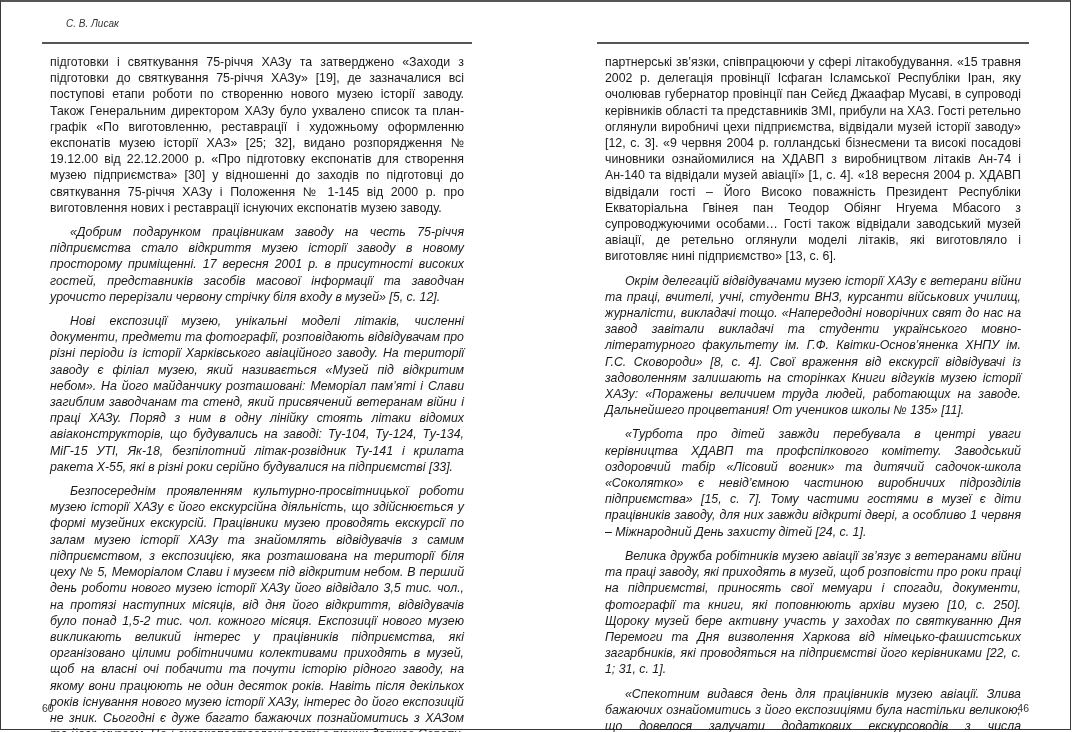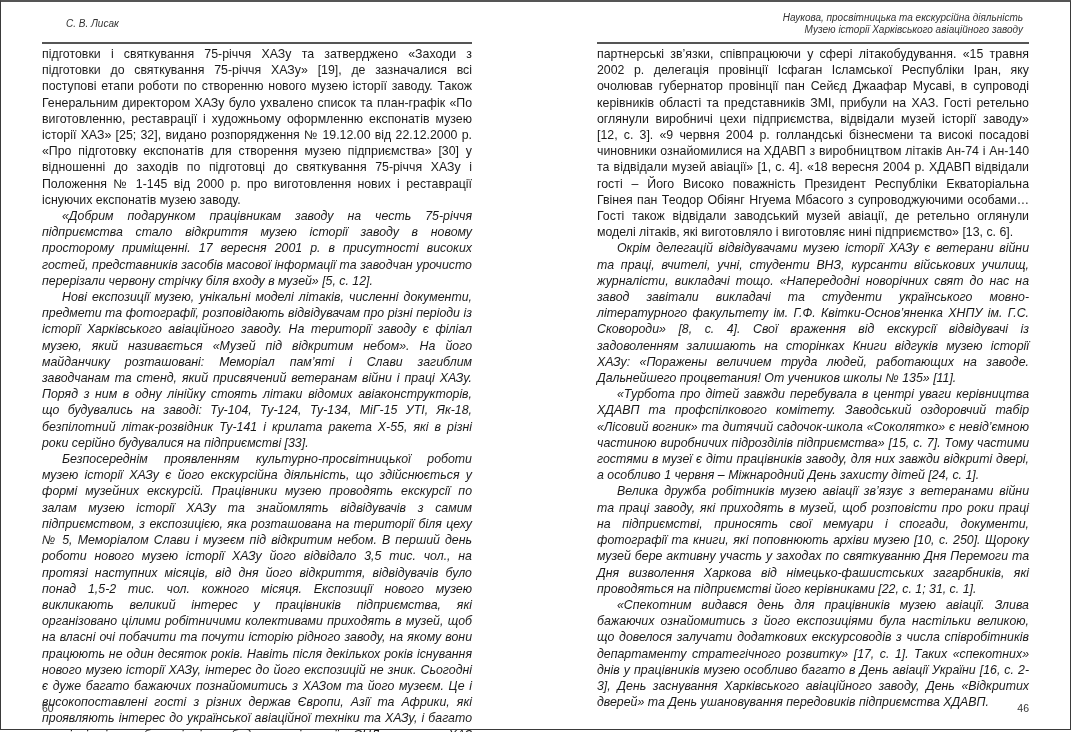--- a/index.html
+++ b/index.html
@@ -21,21 +21,21 @@
   }
   .left .run-head { left: 24px; top: 18px; }
   .right .run-head { right: 6px; text-align: right; top: 12px; }
   .rule {
     position: absolute; top: 42px; left: 0; right: 0; height: 2px; background: #555;
   }
   .body-text {
     position: absolute; top: 46px; left: 0; right: 0;
     font-size: 12.35px; line-height: 16.2px; text-align: justify; hyphens: manual;
   }
-  .body-text p { margin: 0; }
+  .body-text p { margin: 8px; }
   .body-text p.indent { text-indent: 20px; font-style: italic; }
   .folio { position: absolute; top: 702px; font-size: 10.5px; color: #333; }
   .left .folio { left: 0; }
   .right .folio { right: 0; }
 </style>
 </head>
 <body>
 
 <div class="frame"></div>
 
@@ -45,24 +45,20 @@
   <div class="body-text">
     <p>підготовки і святкування 75-річчя ХАЗу та затверджено «Заходи з підготовки до святкування 75-річчя ХАЗу» [19], де зазначалися всі поступові етапи роботи по створенню нового музею історії заводу. Також Генеральним директором ХАЗу було ухвалено список та план-графік «По виготовленню, реставрації і художньому оформленню експонатів музею історії ХАЗ» [25; 32], видано розпорядження № 19.12.00 від 22.12.2000 р. «Про підготовку експонатів для створення музею підприємства» [30] у відношенні до заходів по підготовці до святкування 75-річчя ХАЗу і Положення № 1-145 від 2000 р. про виготовлення нових і реставрації існуючих експонатів музею заводу.</p>
     <p class="indent">«Добрим подарунком працівникам заводу на честь 75-річчя підприємства стало відкриття музею історії заводу в новому просторому приміщенні. 17 вересня 2001 р. в присутності високих гостей, представників засобів масової інформації та заводчан урочисто перерізали червону стрічку біля входу в музей» [5, с. 12].</p>
     <p class="indent">Нові експозиції музею, унікальні моделі літаків, численні документи, предмети та фотографії, розповідають відвідувачам про різні періоди із історії Харківського авіаційного заводу. На території заводу є філіал музею, який називається «Музей під відкритим небом». На його майданчику розташовані: Меморіал пам’яті і Слави загиблим заводчанам та стенд, який присвячений ветеранам війни і праці ХАЗу. Поряд з ним в одну лінійку стоять літаки відомих авіаконструкторів, що будувались на заводі: Ту-104, Ту-124, Ту-134, МіГ-15 УТІ, Як-18, безпілотний літак-розвідник Ту-141 і крилата ракета Х-55, які в різні роки серійно будувалися на підприємстві [33].</p>
     <p class="indent">Безпосереднім проявленням культурно-просвітницької роботи музею історії ХАЗу є його екскурсійна діяльність, що здійснюється у формі музейних екскурсій. Працівники музею проводять екскурсії по залам музею історії ХАЗу та знайомлять відвідувачів з самим підприємством, з експозицією, яка розташована на території біля цеху № 5, Меморіалом Слави і музеєм під відкритим небом. В перший день роботи нового музею історії ХАЗу його відвідало 3,5 тис. чол., на протязі наступних місяців, від дня його відкриття, відвідувачів було понад 1,5-2 тис. чол. кожного місяця. Експозиції нового музею викликають великий інтерес у працівників підприємства, які організовано цілими робітничими колективами приходять в музей, щоб на власні очі побачити та почути історію рідного заводу, на якому вони працюють не один десяток років. Навіть після декількох років існування нового музею історії ХАЗу, інтерес до його експозицій не зник. Сьогодні є дуже багато бажаючих познайомитись з ХАЗом та його музеєм. Це і високопоставлені гості з різних держав Європи, Азії та Африки, які проявляють інтерес до української авіаційної техніки та ХАЗу, і багато спеціалістів в області літакобудування із країн СНД, з якими ХАЗ підтримує</p>
   </div>
   <div class="folio">60</div>
 </div>
 
 <div class="page right">
-  <div class="run-head">
-    <div>Наукова, просвітницька та екскурсійна діяльність</div>
-    <div>Музею історії Харківського авіаційного заводу</div>
-  </div>
   <div class="rule"></div>
   <div class="body-text">
     <p>партнерські зв’язки, співпрацюючи у сфері літакобудування. «15 травня 2002 р. делегація провінції Ісфаган Ісламської Республіки Іран, яку очолював губернатор провінції пан Сейєд Джаафар Мусаві, в супроводі керівників області та представників ЗМІ, прибули на ХАЗ. Гості ретельно оглянули виробничі цехи підприємства, відвідали музей історії заводу» [12, с. 3]. «9 червня 2004 р. голландські бізнесмени та високі посадові чиновники ознайомилися на ХДАВП з виробництвом літаків Ан-74 і Ан-140 та відвідали музей авіації» [1, с. 4]. «18 вересня 2004 р. ХДАВП відвідали гості – Його Високо поважність Президент Республіки Екваторіальна Гвінея пан Теодор Обіянг Нгуема Мбасого з супроводжуючими особами… Гості також відвідали заводський музей авіації, де ретельно оглянули моделі літаків, які виготовляло і виготовляє нині підприємство» [13, с. 6].</p>
     <p class="indent">Окрім делегацій відвідувачами музею історії ХАЗу є ветерани війни та праці, вчителі, учні, студенти ВНЗ, курсанти військових училищ, журналісти, викладачі тощо. «Напередодні новорічних свят до нас на завод завітали викладачі та студенти українського мовно-літературного факультету ім. Г.Ф. Квітки-Основ’яненка ХНПУ ім. Г.С. Сковороди» [8, с. 4]. Свої враження від екскурсії відвідувачі із задоволенням залишають на сторінках Книги відгуків музею історії ХАЗу: «Поражены величием труда людей, работающих на заводе. Дальнейшего процветания! От учеников школы № 135» [11].</p>
     <p class="indent">«Турбота про дітей завжди перебувала в центрі уваги керівництва ХДАВП та профспілкового комітету. Заводський оздоровчий табір «Лісовий вогник» та дитячий садочок-школа «Соколятко» є невід’ємною частиною виробничих підрозділів підприємства» [15, с. 7]. Тому частими гостями в музеї є діти працівників заводу, для них завжди відкриті двері, а особливо 1 червня – Міжнародний День захисту дітей [24, с. 1].</p>
     <p class="indent">Велика дружба робітників музею авіації зв’язує з ветеранами війни та праці заводу, які приходять в музей, щоб розповісти про роки праці на підприємстві, приносять свої мемуари і спогади, документи, фотографії та книги, які поповнюють архіви музею [10, с. 250]. Щороку музей бере активну участь у заходах по святкуванню Дня Перемоги та Дня визволення Харкова від німецько-фашистських загарбників, які проводяться на підприємстві його керівниками [22, с. 1; 31, с. 1].</p>
     <p class="indent">«Спекотним видався день для працівників музею авіації. Злива бажаючих ознайомитись з його експозиціями була настільки великою, що довелося залучати додаткових екскурсоводів з числа співробітників департаменту стратегічного розвитку» [17, с. 1]. Таких «спекотних» днів у працівників музею особливо багато в День авіації України [16, с. 2-3], День заснування Харківського авіаційного заводу, День «Відкритих дверей» та День ушановування передовиків підприємства ХДАВП.</p>
   </div>
   <div class="folio">46</div>
 </div>

